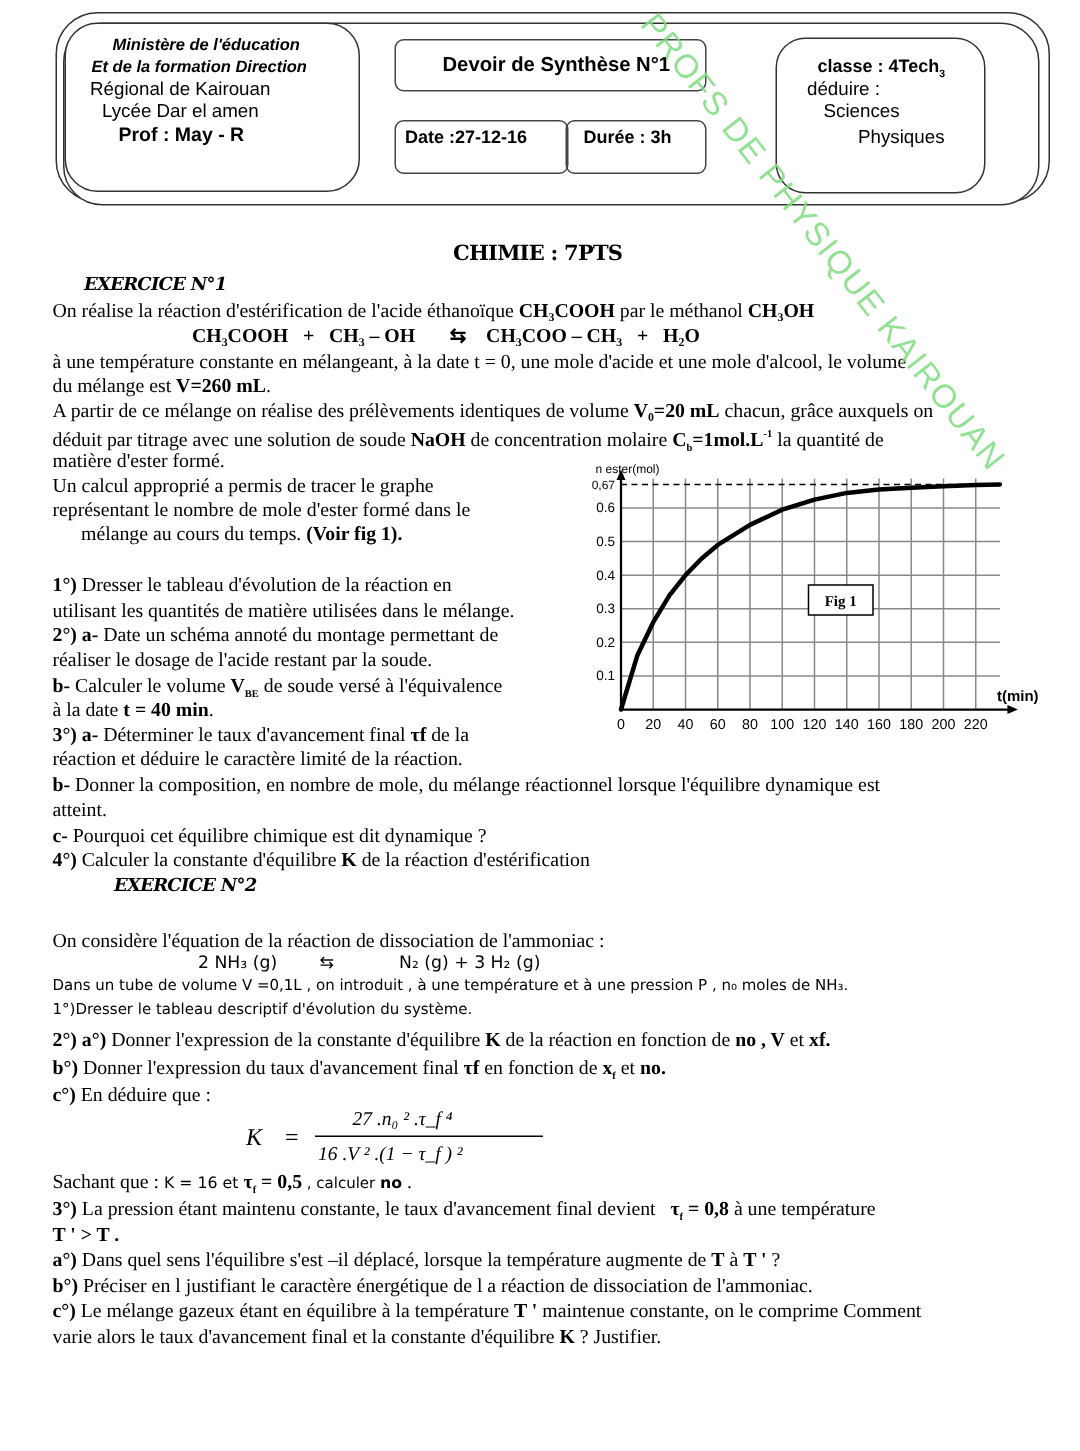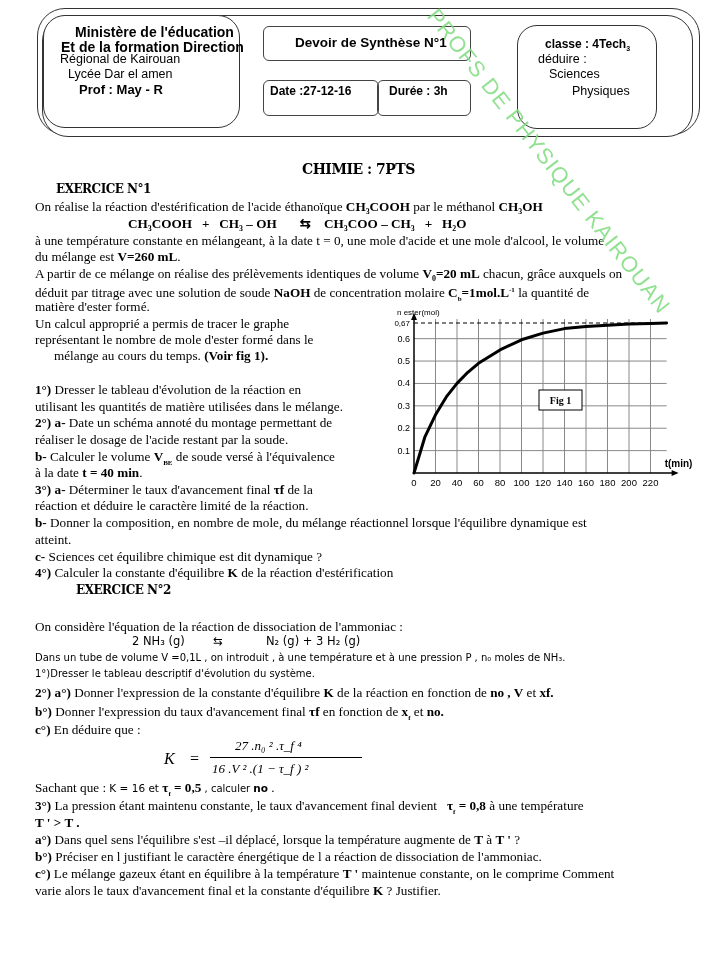--- a/index.html
+++ b/index.html
@@ -11,32 +11,32 @@
   
   .hdr-outer { left: 37px; top: 8px; width: 661px; height: 125px; border: 1.5px solid #333; border-radius: 28px; }
   .hdr-inner { left: 42px; top: 15px; width: 649px; height: 120px; border: 1.5px solid #333; border-radius: 26px; background: #fff; }
   .box-left { left: 43px; top: 15px; width: 195px; height: 111px; border: 1.5px solid #333; border-radius: 22px; background:#fff; }
   .box-title { left: 263px; top: 26px; width: 206px; height: 33px; border: 1px solid #444; border-radius: 6px; }
   .box-date { left: 263px; top: 80px; width: 114px; height: 34px; border: 1px solid #444; border-radius: 6px; }
   .box-dur { left: 377px; top: 80px; width: 92px; height: 34px; border: 1px solid #444; border-radius: 6px; }
   .box-right { left: 517px; top: 25px; width: 138px; height: 102px; border: 1.5px solid #333; border-radius: 20px; }
   .sans { font-family: "Liberation Sans", sans-serif; }
   .hb { font-weight: bold; }
-  .hsmall { font-size: 14px; }
+  .hsmall { font-size: 11px; font-style: italic; }
   .hmed { font-size: 12.5px; }
 
   .watermark {
     left: 395px; top: 150px; transform-origin: 0 0; transform: rotate(52deg);
     color: #7fdc7f; font-family: "Liberation Sans", sans-serif; font-size: 22px;
     letter-spacing: 1px; white-space: nowrap; opacity: 0.85; z-index: 5;
   }
 
   .line { white-space: nowrap; line-height: 17px; }
   .stitle { font-family: "DejaVu Serif", serif; font-weight: bold; font-size: 14px; letter-spacing: -0.5px; }
-  .exo { font-family: "DejaVu Serif", serif; font-weight: bold; font-size: 12px; letter-spacing: -0.5px; }
+  .exo { font-family: "DejaVu Serif", serif; font-weight: bold; font-size: 12px; letter-spacing: -0.5px; font-style: italic; }
   .comic { font-family: "DejaVu Sans", sans-serif; font-size: 10.5px; }
   .chart-svg { left: 384px; top: 305px; }
   .formula { font-family: "Liberation Serif", serif; font-style: italic; }
 </style>
 </head>
 <body>
 
 <div class="abs hdr-outer"></div>
 <div class="abs hdr-inner"></div>
 <div class="abs box-left"></div>
@@ -78,21 +78,21 @@
 <div class="abs line" style="left:35px;top:381px;"><b>1°)</b><span>  Dresser le tableau d'évolution de la réaction en</span></div>
 <div class="abs line" style="left:35px;top:398px;">utilisant les quantités de matière utilisées dans le mélange.</div>
 <div class="abs line" style="left:35px;top:414px;"><b>2°) a-</b><span> Date un schéma annoté du montage permettant de</span></div>
 <div class="abs line" style="left:35px;top:431px;">réaliser le dosage de l'acide restant par la soude.</div>
 <div class="abs line" style="left:35px;top:448px;"><b>b-</b><span> Calculer le volume </span><b><span>V</span><sub style="font-size:7px;">BE</sub></b><span> de soude versé à l'équivalence</span></div>
 <div class="abs line" style="left:35px;top:464px;"><span>à la date </span><b>t = 40 min</b><span>.</span></div>
 <div class="abs line" style="left:35px;top:481px;"><b>3°) a-</b><span> Déterminer le taux d'avancement final </span><b>τf</b><span> de la</span></div>
 <div class="abs line" style="left:35px;top:497px;">réaction et déduire le caractère limité de la réaction.</div>
 <div class="abs line" style="left:35px;top:514px;"><b>b-</b><span> Donner la composition, en nombre de mole, du mélange réactionnel lorsque l'équilibre dynamique est</span></div>
 <div class="abs line" style="left:35px;top:531px;">atteint.</div>
-<div class="abs line" style="left:35px;top:548px;"><b>c-</b><span> Sciences cet équilibre chimique est dit dynamique ?</span></div>
+<div class="abs line" style="left:35px;top:548px;"><b>c-</b><span> Pourquoi cet équilibre chimique est dit dynamique ?</span></div>
 <div class="abs line" style="left:35px;top:564px;"><b>4°)</b><span> Calculer la constante d'équilibre </span><b>K</b><span> de la réaction d'estérification</span></div>
 
 <svg class="abs chart-svg" width="320" height="185" viewBox="384 305 320 185" id="chart">
     <line x1="435.5" y1="319" x2="435.5" y2="473" stroke="#888" stroke-width="1"></line>
     <line x1="457" y1="319" x2="457" y2="473" stroke="#888" stroke-width="1"></line>
     <line x1="478.5" y1="319" x2="478.5" y2="473" stroke="#888" stroke-width="1"></line>
     <line x1="500" y1="319" x2="500" y2="473" stroke="#888" stroke-width="1"></line>
     <line x1="521.5" y1="319" x2="521.5" y2="473" stroke="#888" stroke-width="1"></line>
     <line x1="543" y1="319" x2="543" y2="473" stroke="#888" stroke-width="1"></line>
     <line x1="564.5" y1="319" x2="564.5" y2="473" stroke="#888" stroke-width="1"></line>

